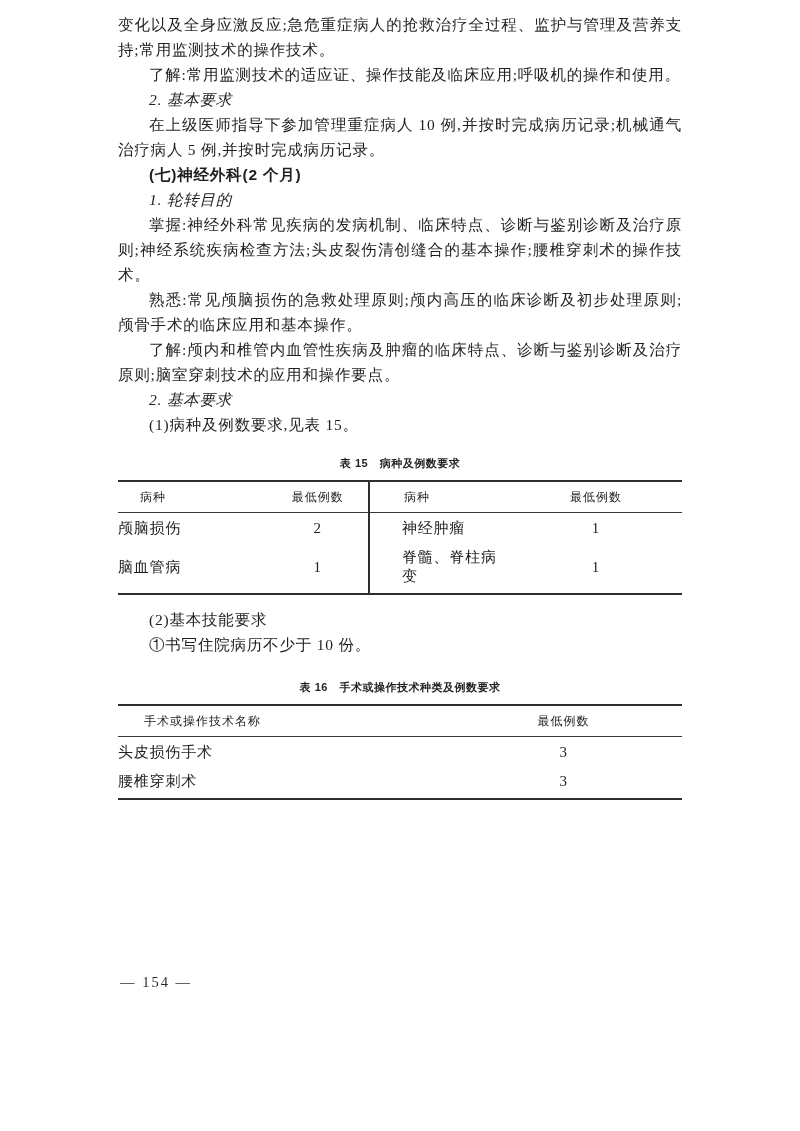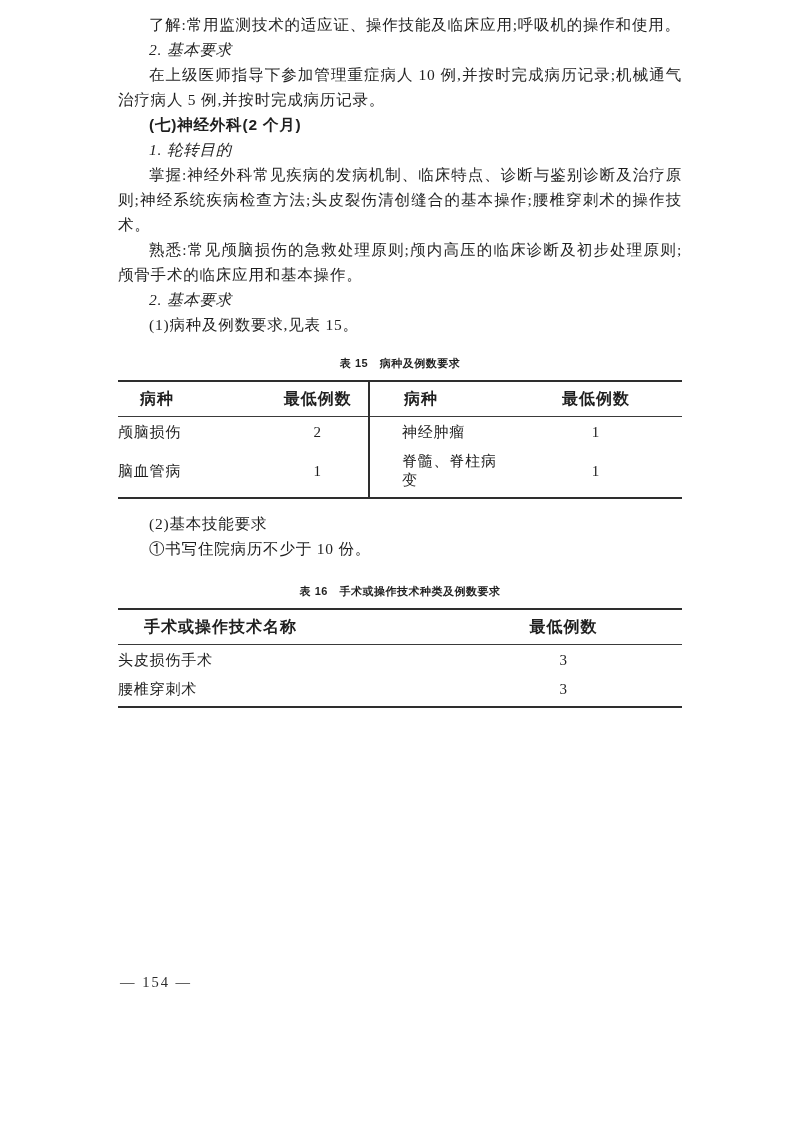--- a/index.html
+++ b/index.html
@@ -51,22 +51,22 @@
     letter-spacing: 0.5px;
   }
   table {
     width: 100%;
     border-collapse: collapse;
     border-top: 2px solid #2e2e2e;
     border-bottom: 2px solid #2e2e2e;
   }
   thead th {
     font-family: "Liberation Sans", "DejaVu Sans", sans-serif;
-    font-weight: bold;
-    font-size: 16px;
+    font-weight: normal;
+    font-size: 12px;
     border-bottom: 1px solid #3a3a3a;
     padding: 7px 0 6px 0;
     letter-spacing: 1px;
   }
   tbody td {
     font-size: 15px;
     padding: 8px 0 2px 0;
     letter-spacing: 0.8px;
   }
   tbody tr:first-child td { padding-top: 6px; }
@@ -88,27 +88,29 @@
     color: #2b2b2b;
   }
 </style>
 </head>
 <body>
 
 <div class="page-inner">
 
 
   <div class="content">
+    <p>变化以及全身应激反应;急危重症病人的抢救治疗全过程、监护与管理及营养支持;常用监测技术的操作技术。</p>
     <p class="indent">了解:常用监测技术的适应证、操作技能及临床应用;呼吸机的操作和使用。</p>
     <p class="indent kaiti">2. 基本要求</p>
     <p class="indent">在上级医师指导下参加管理重症病人 10 例,并按时完成病历记录;机械通气治疗病人 5 例,并按时完成病历记录。</p>
     <p class="indent bold-sans">(七)神经外科(2 个月)</p>
     <p class="indent kaiti">1. 轮转目的</p>
     <p class="indent">掌握:神经外科常见疾病的发病机制、临床特点、诊断与鉴别诊断及治疗原则;神经系统疾病检查方法;头皮裂伤清创缝合的基本操作;腰椎穿刺术的操作技术。</p>
     <p class="indent">熟悉:常见颅脑损伤的急救处理原则;颅内高压的临床诊断及初步处理原则;颅骨手术的临床应用和基本操作。</p>
+    <p class="indent">了解:颅内和椎管内血管性疾病及肿瘤的临床特点、诊断与鉴别诊断及治疗原则;脑室穿刺技术的应用和操作要点。</p>
     <p class="indent kaiti">2. 基本要求</p>
     <p class="indent">(1)病种及例数要求,见表 15。</p>
   </div>
 
   <div class="table-block">
     <div class="table-title">表 15　病种及例数要求</div>
     <table>
       <colgroup>
         <col style="width:26.5%">
           <col style="width:18%">

